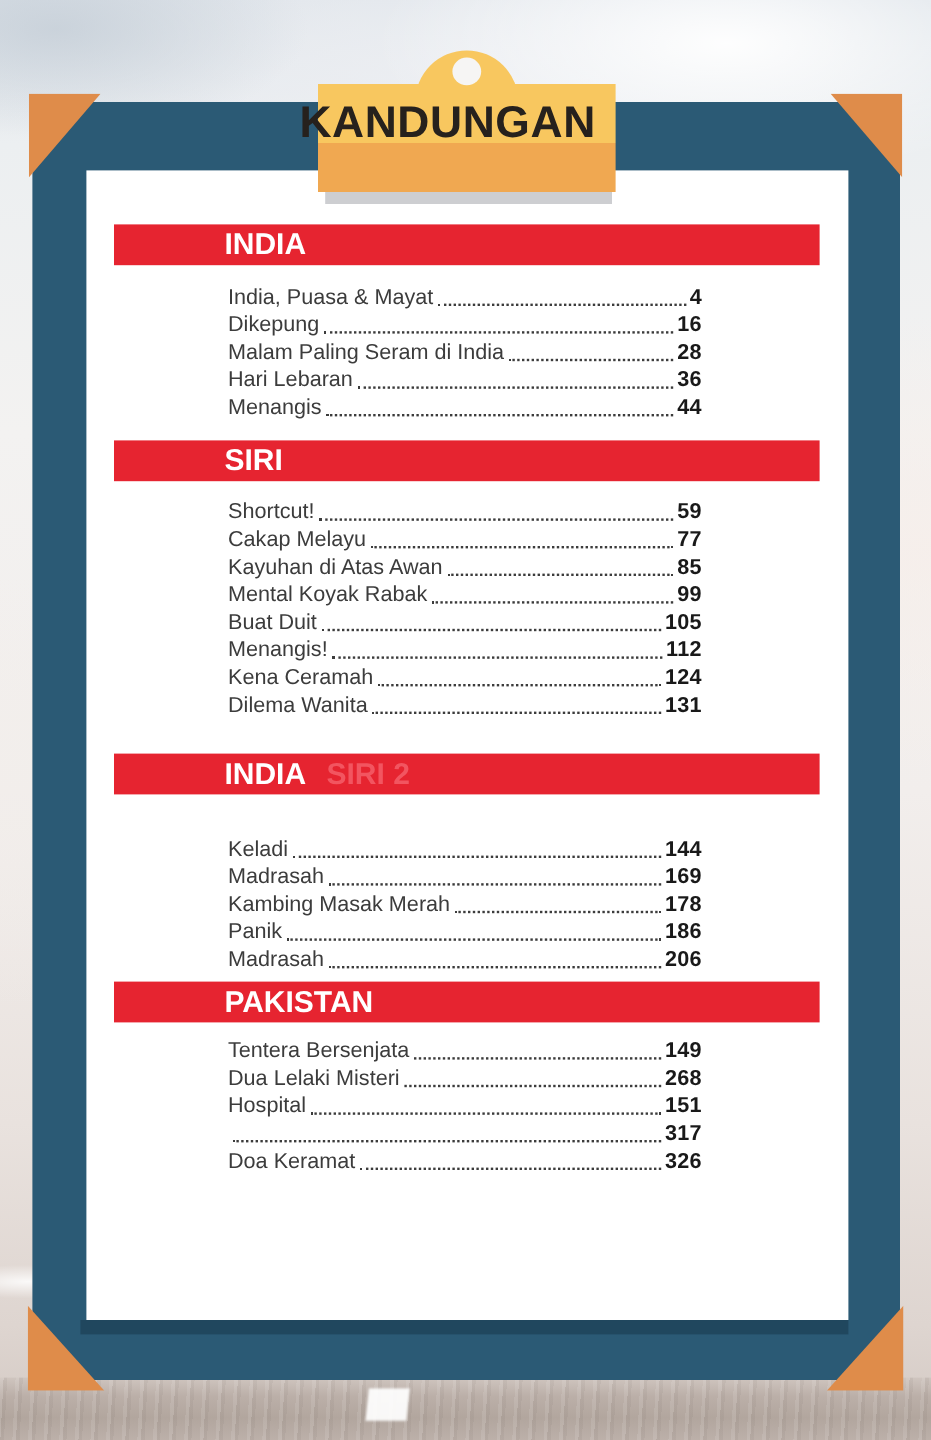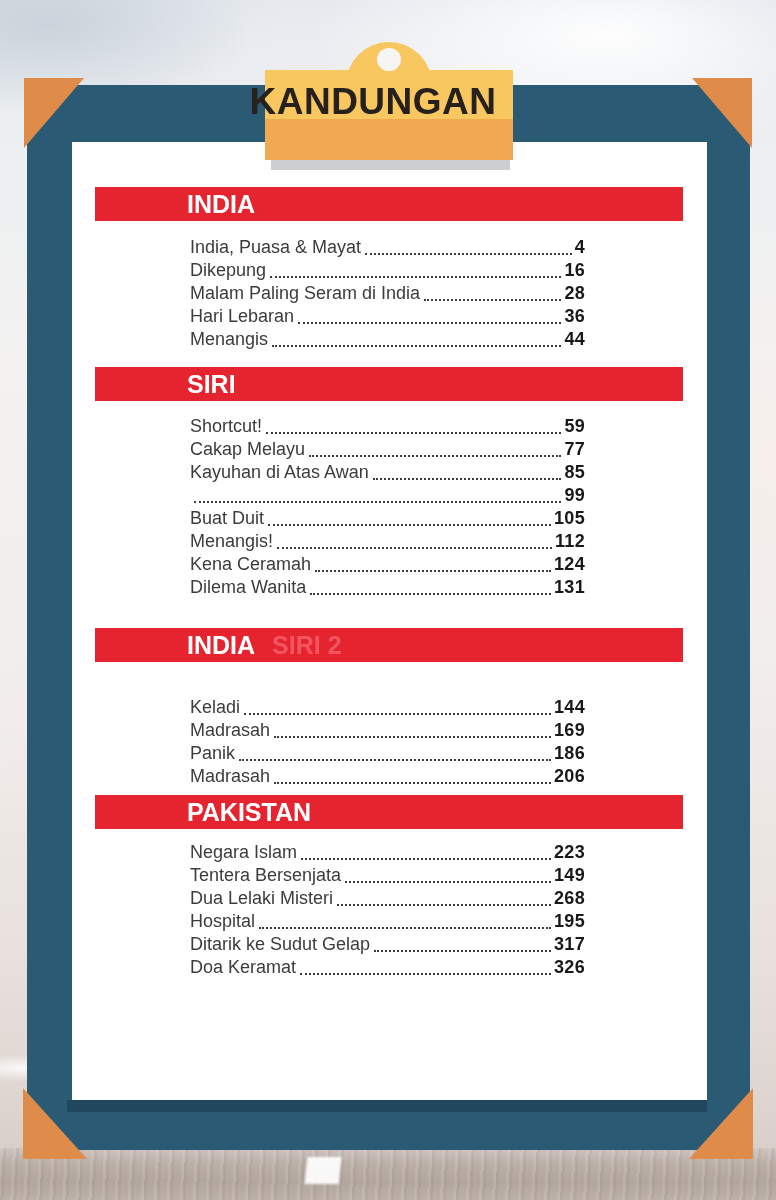--- a/index.html
+++ b/index.html
@@ -138,20 +138,21 @@
     <span class="pnum">77</span>
   </li>
 
   <li class="row">
     <span class="etitle">Kayuhan di Atas Awan</span>
     <span class="leader"></span>
     <span class="pnum">85</span>
   </li>
 
   <li class="row">
+    <span class="etitle">Mental Koyak Rabak</span>
     <span class="leader"></span>
     <span class="pnum">99</span>
   </li>
 
   <li class="row">
     <span class="etitle">Buat Duit</span>
     <span class="leader"></span>
     <span class="pnum">105</span>
   </li>
 
@@ -186,67 +187,66 @@
     <span class="pnum">144</span>
   </li>
 
 
   <li class="row">
     <span class="etitle">Madrasah</span>
     <span class="leader"></span>
     <span class="pnum">169</span>
   </li>
 
+  <li class="row">
+    <span class="etitle">Kambing Masak Merah</span>
+    <span class="leader"></span>
+    <span class="pnum">178</span>
+  </li>
 
   <li class="row">
     <span class="etitle">Panik</span>
     <span class="leader"></span>
     <span class="pnum">186</span>
   </li>
 
   <li class="row">
     <span class="etitle">Madrasah</span>
     <span class="leader"></span>
     <span class="pnum">206</span>
   </li>
 </ul>
   </section>
 
   <section>
     <div class="banner">
       <span>PAKISTAN</span>
     </div>
     <ul class="entries">
-  <li class="row">
-    <span class="etitle">Negara Islam</span>
-    <span class="leader"></span>
-    <span class="pnum">223</span>
-  </li>
 
 
   <li class="row">
     <span class="etitle">Tentera Bersenjata</span>
     <span class="leader"></span>
     <span class="pnum">149</span>
   </li>
 
   <li class="row">
     <span class="etitle">Dua Lelaki Misteri</span>
     <span class="leader"></span>
     <span class="pnum">268</span>
   </li>
 
   <li class="row">
     <span class="etitle">Hospital</span>
     <span class="leader"></span>
-    <span class="pnum">195</span>
-  </li>
-
-  <li class="row">
-    <span class="etitle">Ditarik ke Sudut Gelap</span>
+    <span class="pnum">151</span>
+  </li>
+
+  <li class="row">
     <span class="leader"></span>
     <span class="pnum">317</span>
   </li>
 
   <li class="row">
     <span class="etitle">Doa Keramat</span>
     <span class="leader"></span>
     <span class="pnum">326</span>
   </li>
 </ul>

